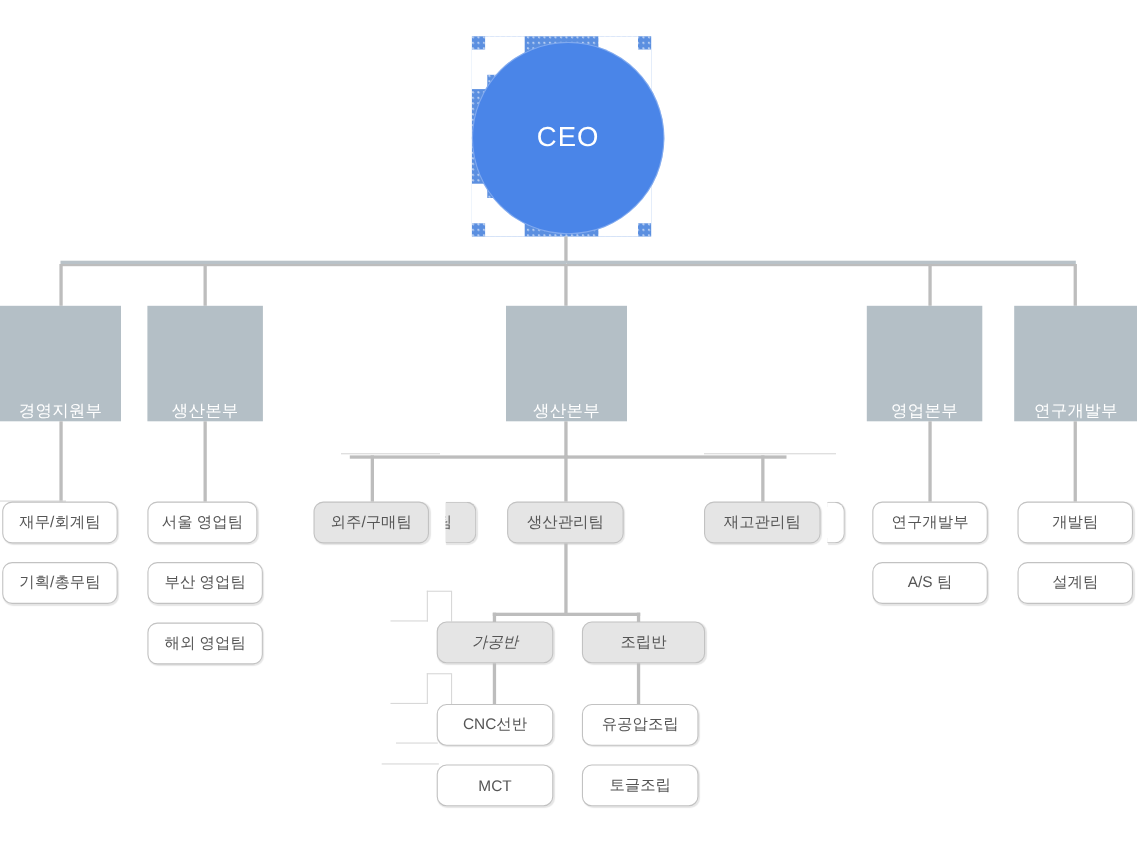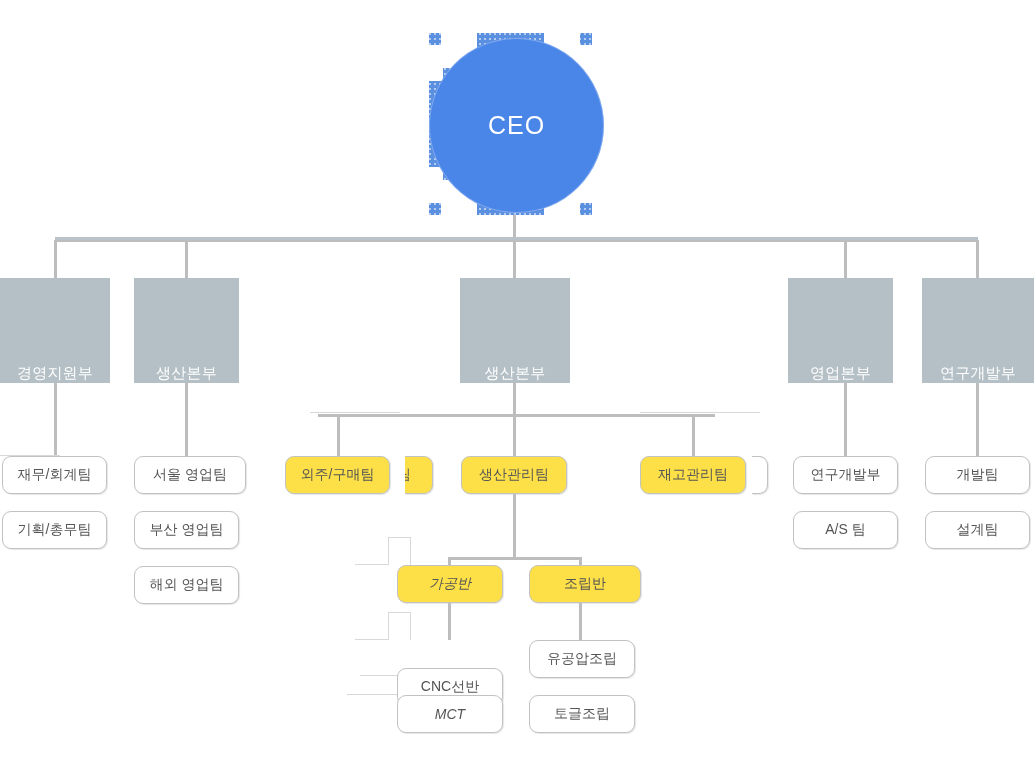--- a/index.html
+++ b/index.html
@@ -101,21 +101,21 @@
     background: #ffffff;
     box-shadow: 1px 1px 1px rgba(0,0,0,0.10);
     display: flex;
     align-items: center;
     justify-content: center;
     color: #555555;
     font-size: 14px;
     white-space: nowrap;
   }
   .team.tinted {
-    background: #fde047;
+    background: #e5e5e5;
     text-align: right;
   }
   .team.clipped {
     overflow: hidden;
     color: #5a5a5a;
   }
   .team.clipped > span {
     position: absolute;
     white-space: nowrap;
   }
@@ -184,21 +184,21 @@
 
   <div class="conn" style="left:976px; top:383px; width:3px; height:73px;"></div>
 
   <div class="team" style="left:2px;  top:456px; width:105px; height:38px;">
     <span>재무/회계팀</span>
   </div>
   <div class="team" style="left:2px;  top:511px; width:105px; height:38px;">
     <span>기획/총무팀</span>
   </div>
 
-  <div class="team" style="left:134px; top:456px; width:112px; height:38px;">
+  <div class="team" style="left:134px; top:456px; width:100px; height:38px;">
     <span>서울 영업팀</span>
   </div>
   <div class="team" style="left:134px; top:511px; width:105px; height:38px;">
     <span>부산 영업팀</span>
   </div>
   <div class="team" style="left:134px; top:566px; width:105px; height:38px;">
     <span>해외 영업팀</span>
   </div>
 
   <div class="team tinted" style="left:285px; top:456px; width:105px; height:38px;">
@@ -249,24 +249,24 @@
   <div class="team tinted" style="left:397px; top:565px; width:106px; height:38px;font-style:italic;">
     <span>가공반</span>
   </div>
   <div class="team tinted" style="left:529px; top:565px; width:112px; height:38px;">
     <span>조립반</span>
   </div>
 
   <div class="conn" style="left:448px; top:603px; width:3px; height:37px;"></div>
   <div class="conn" style="left:579px; top:603px; width:3px; height:37px;"></div>
 
-  <div class="team" style="left:397px; top:640px; width:106px; height:38px;margin-top:28px;">
+  <div class="team" style="left:397px; top:640px; width:106px; height:38px;">
     <span>CNC선반</span>
   </div>
-  <div class="team" style="left:397px; top:695px; width:106px; height:38px;font-style:italic;">
+  <div class="team" style="left:397px; top:695px; width:106px; height:38px;">
     <span>MCT</span>
   </div>
   <div class="team" style="left:529px; top:640px; width:106px; height:38px;">
     <span>유공압조립</span>
   </div>
   <div class="team" style="left:529px; top:695px; width:106px; height:38px;">
     <span>토글조립</span>
   </div>
 
 </div>

